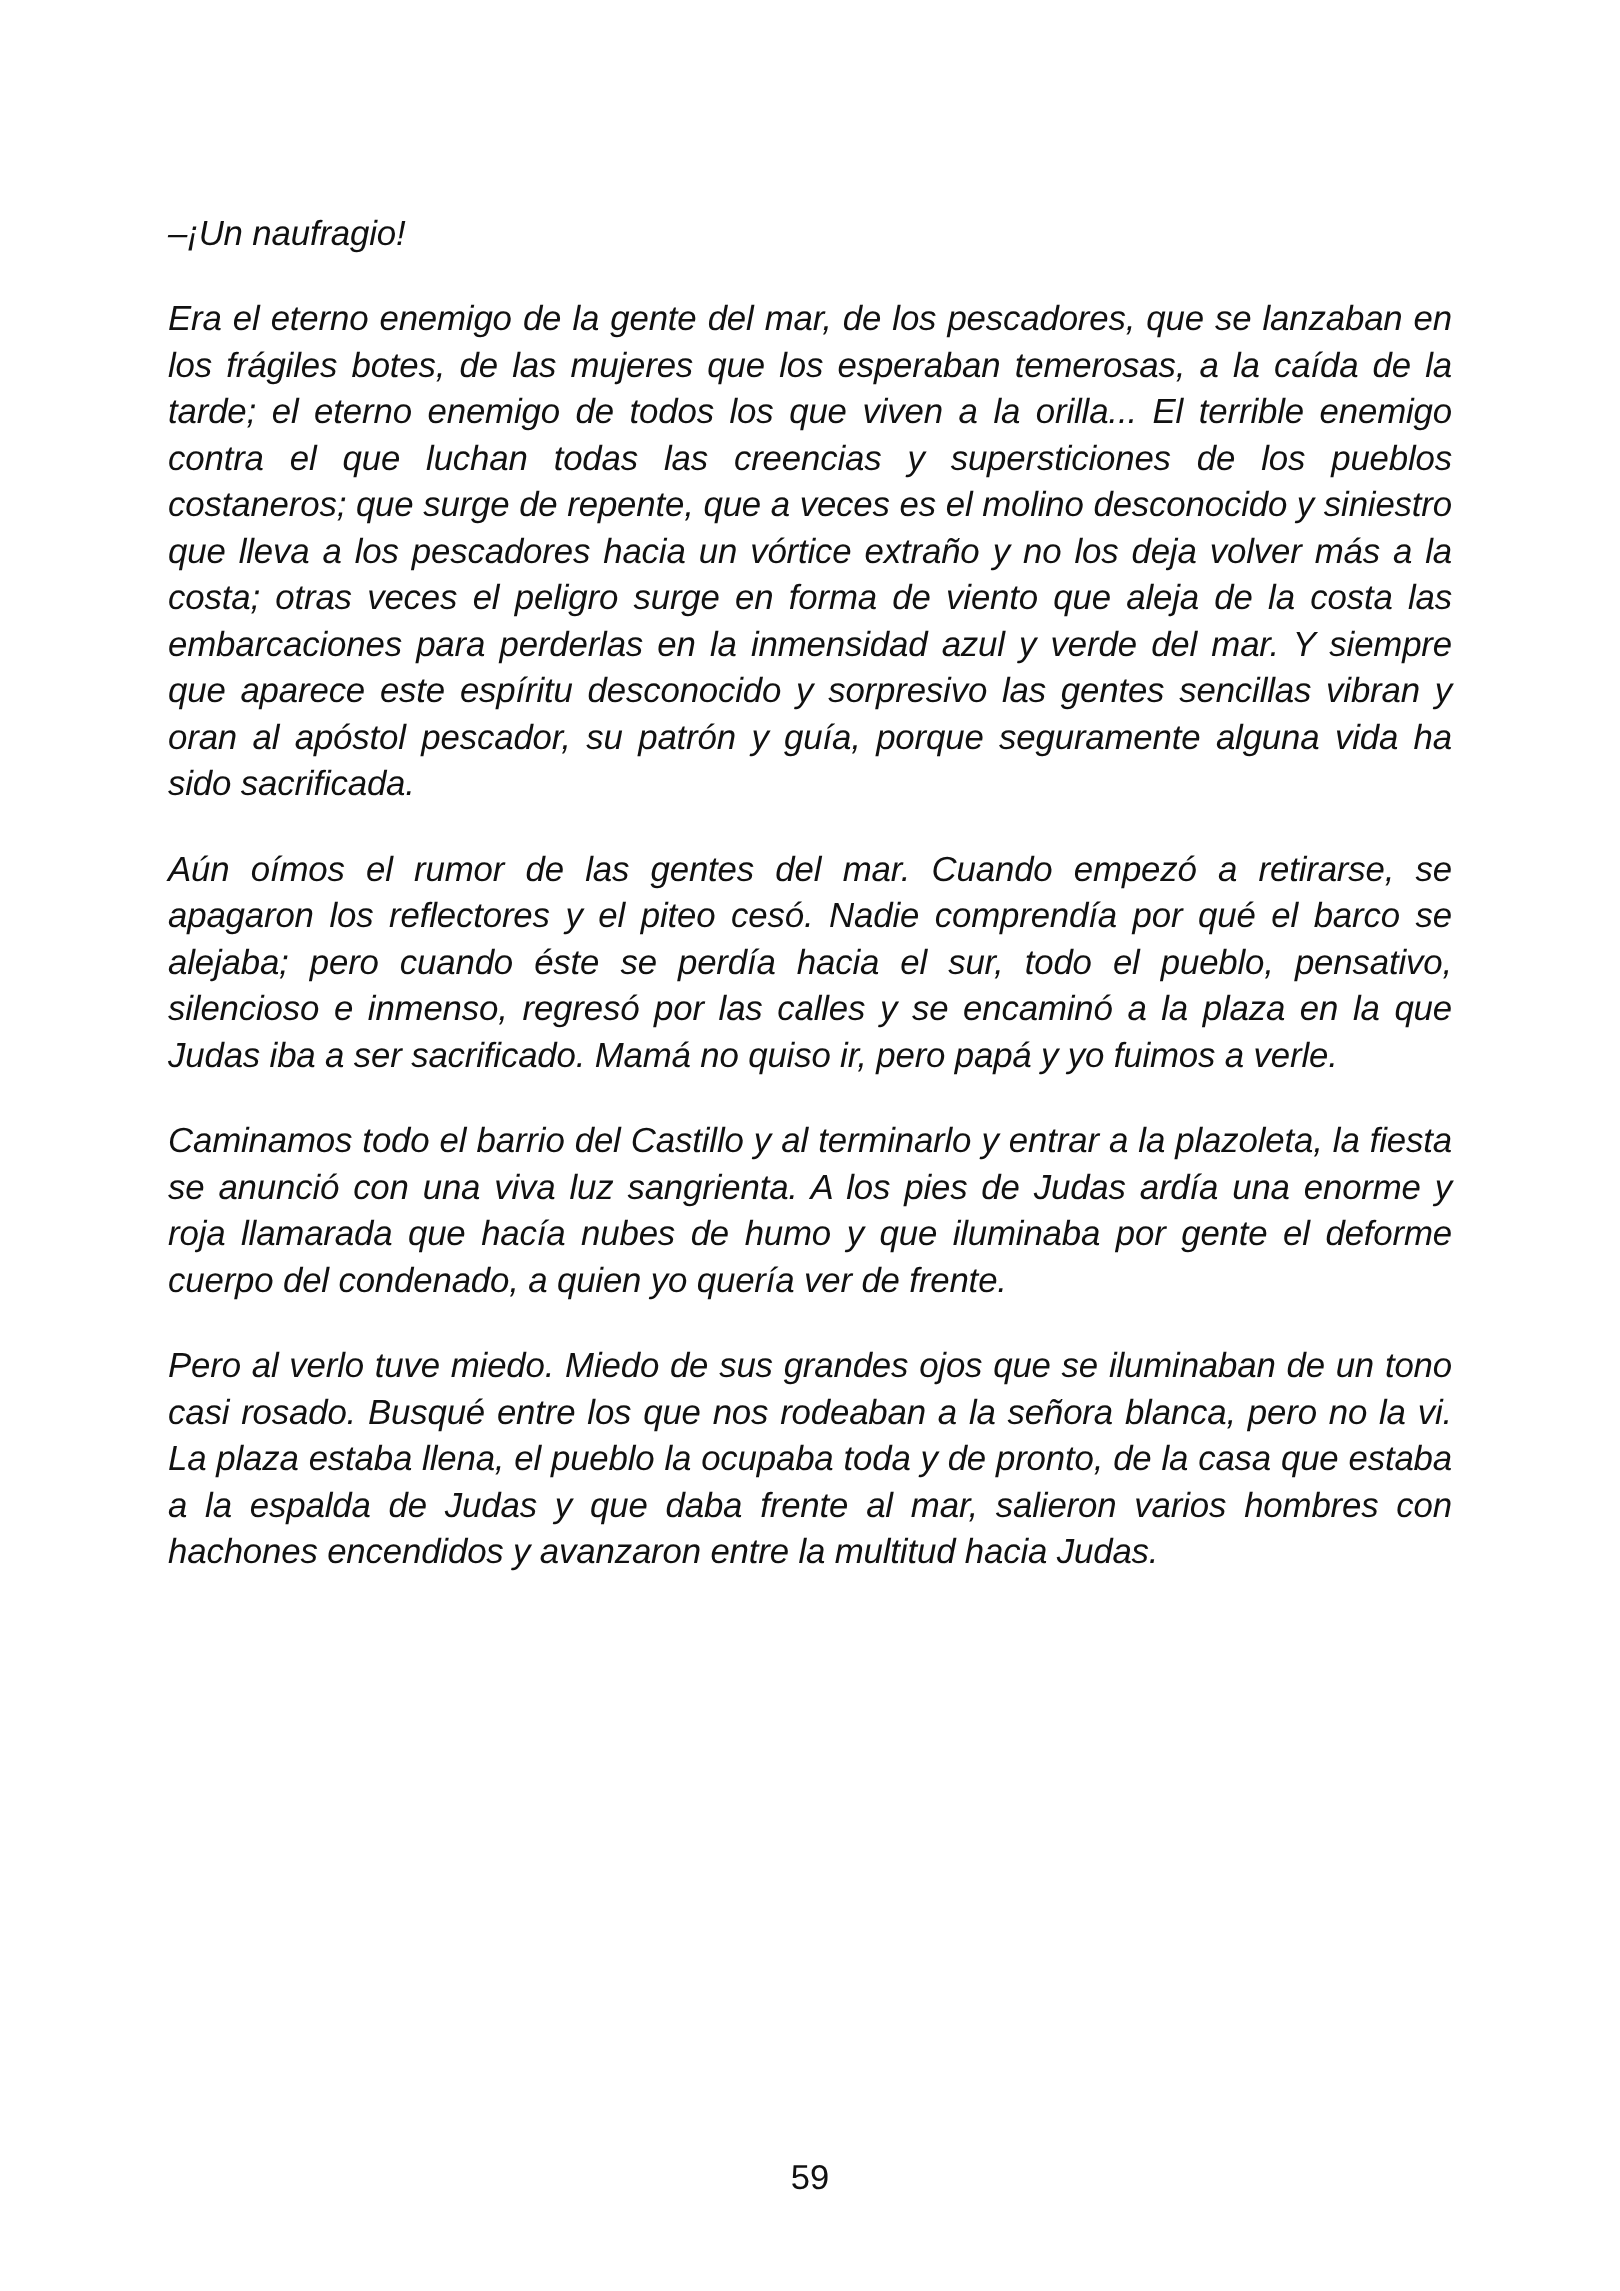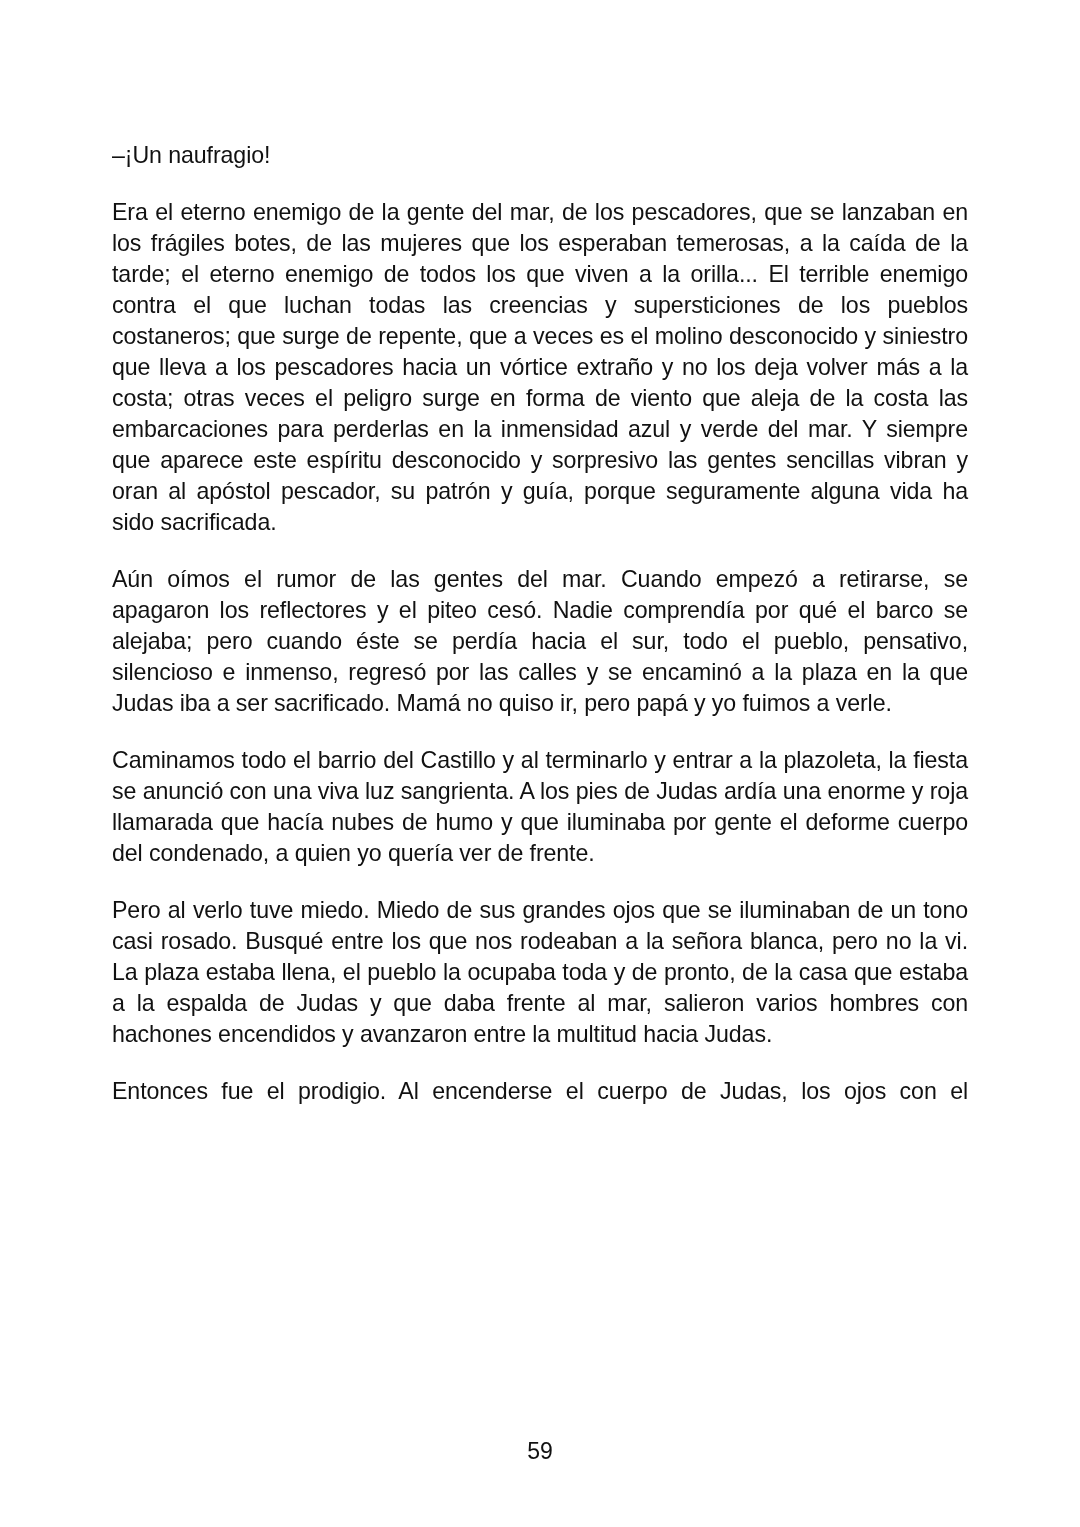--- a/index.html
+++ b/index.html
@@ -13,20 +13,21 @@
       position: relative;
       overflow: hidden;
       font-family: "Liberation Sans", sans-serif;
       color: #111111;
     }
     .page-body {
       position: absolute;
       left: 112px;
       top: 140px;
       width: 856px;
+      font-style: italic;
     }
     .para {
       margin: 0 0 26px 0;
       font-size: 23.2px;
       line-height: 31px;
       text-align: justify;
       letter-spacing: -0.1px;
     }
     .page-number {
       position: absolute;
@@ -40,16 +41,15 @@
   </style>
 </head>
 <body>
 
 <div class="page-body">
   <p class="para">–¡Un naufragio!</p>
   <p class="para">Era el eterno enemigo de la gente del mar, de los pescadores, que se lanzaban en los frágiles botes, de las mujeres que los esperaban temerosas, a la caída de la tarde; el eterno enemigo de todos los que viven a la orilla... El terrible enemigo contra el que luchan todas las creencias y supersticiones de los pueblos costaneros; que surge de repente, que a veces es el molino desconocido y siniestro que lleva a los pescadores hacia un vórtice extraño y no los deja volver más a la costa; otras veces el peligro surge en forma de viento que aleja de la costa las embarcaciones para perderlas en la inmensidad azul y verde del mar. Y siempre que aparece este espíritu desconocido y sorpresivo las gentes sencillas vibran y oran al apóstol pescador, su patrón y guía, porque seguramente alguna vida ha sido sacrificada.</p>
   <p class="para">Aún oímos el rumor de las gentes del mar. Cuando empezó a retirarse, se apagaron los reflectores y el piteo cesó. Nadie comprendía por qué el barco se alejaba; pero cuando éste se perdía hacia el sur, todo el pueblo, pensativo, silencioso e inmenso, regresó por las calles y se encaminó a la plaza en la que Judas iba a ser sacrificado. Mamá no quiso ir, pero papá y yo fuimos a verle.</p>
   <p class="para">Caminamos todo el barrio del Castillo y al terminarlo y entrar a la plazoleta, la fiesta se anunció con una viva luz sangrienta. A los pies de Judas ardía una enorme y roja llamarada que hacía nubes de humo y que iluminaba por gente el deforme cuerpo del condenado, a quien yo quería ver de frente.</p>
   <p class="para">Pero al verlo tuve miedo. Miedo de sus grandes ojos que se iluminaban de un tono casi rosado. Busqué entre los que nos rodeaban a la señora blanca, pero no la vi. La plaza estaba llena, el pueblo la ocupaba toda y de pronto, de la casa que estaba a la espalda de Judas y que daba frente al mar, salieron varios hombres con hachones encendidos y avanzaron entre la multitud hacia Judas.</p>
-  <p class="para" style="text-align: justify; text-align-last: justify;">Entonces fue el prodigio. Al encenderse el cuerpo de Judas, los ojos con el</p>
 </div>
 
 <div class="page-number">59</div>
 
 </body></html>

